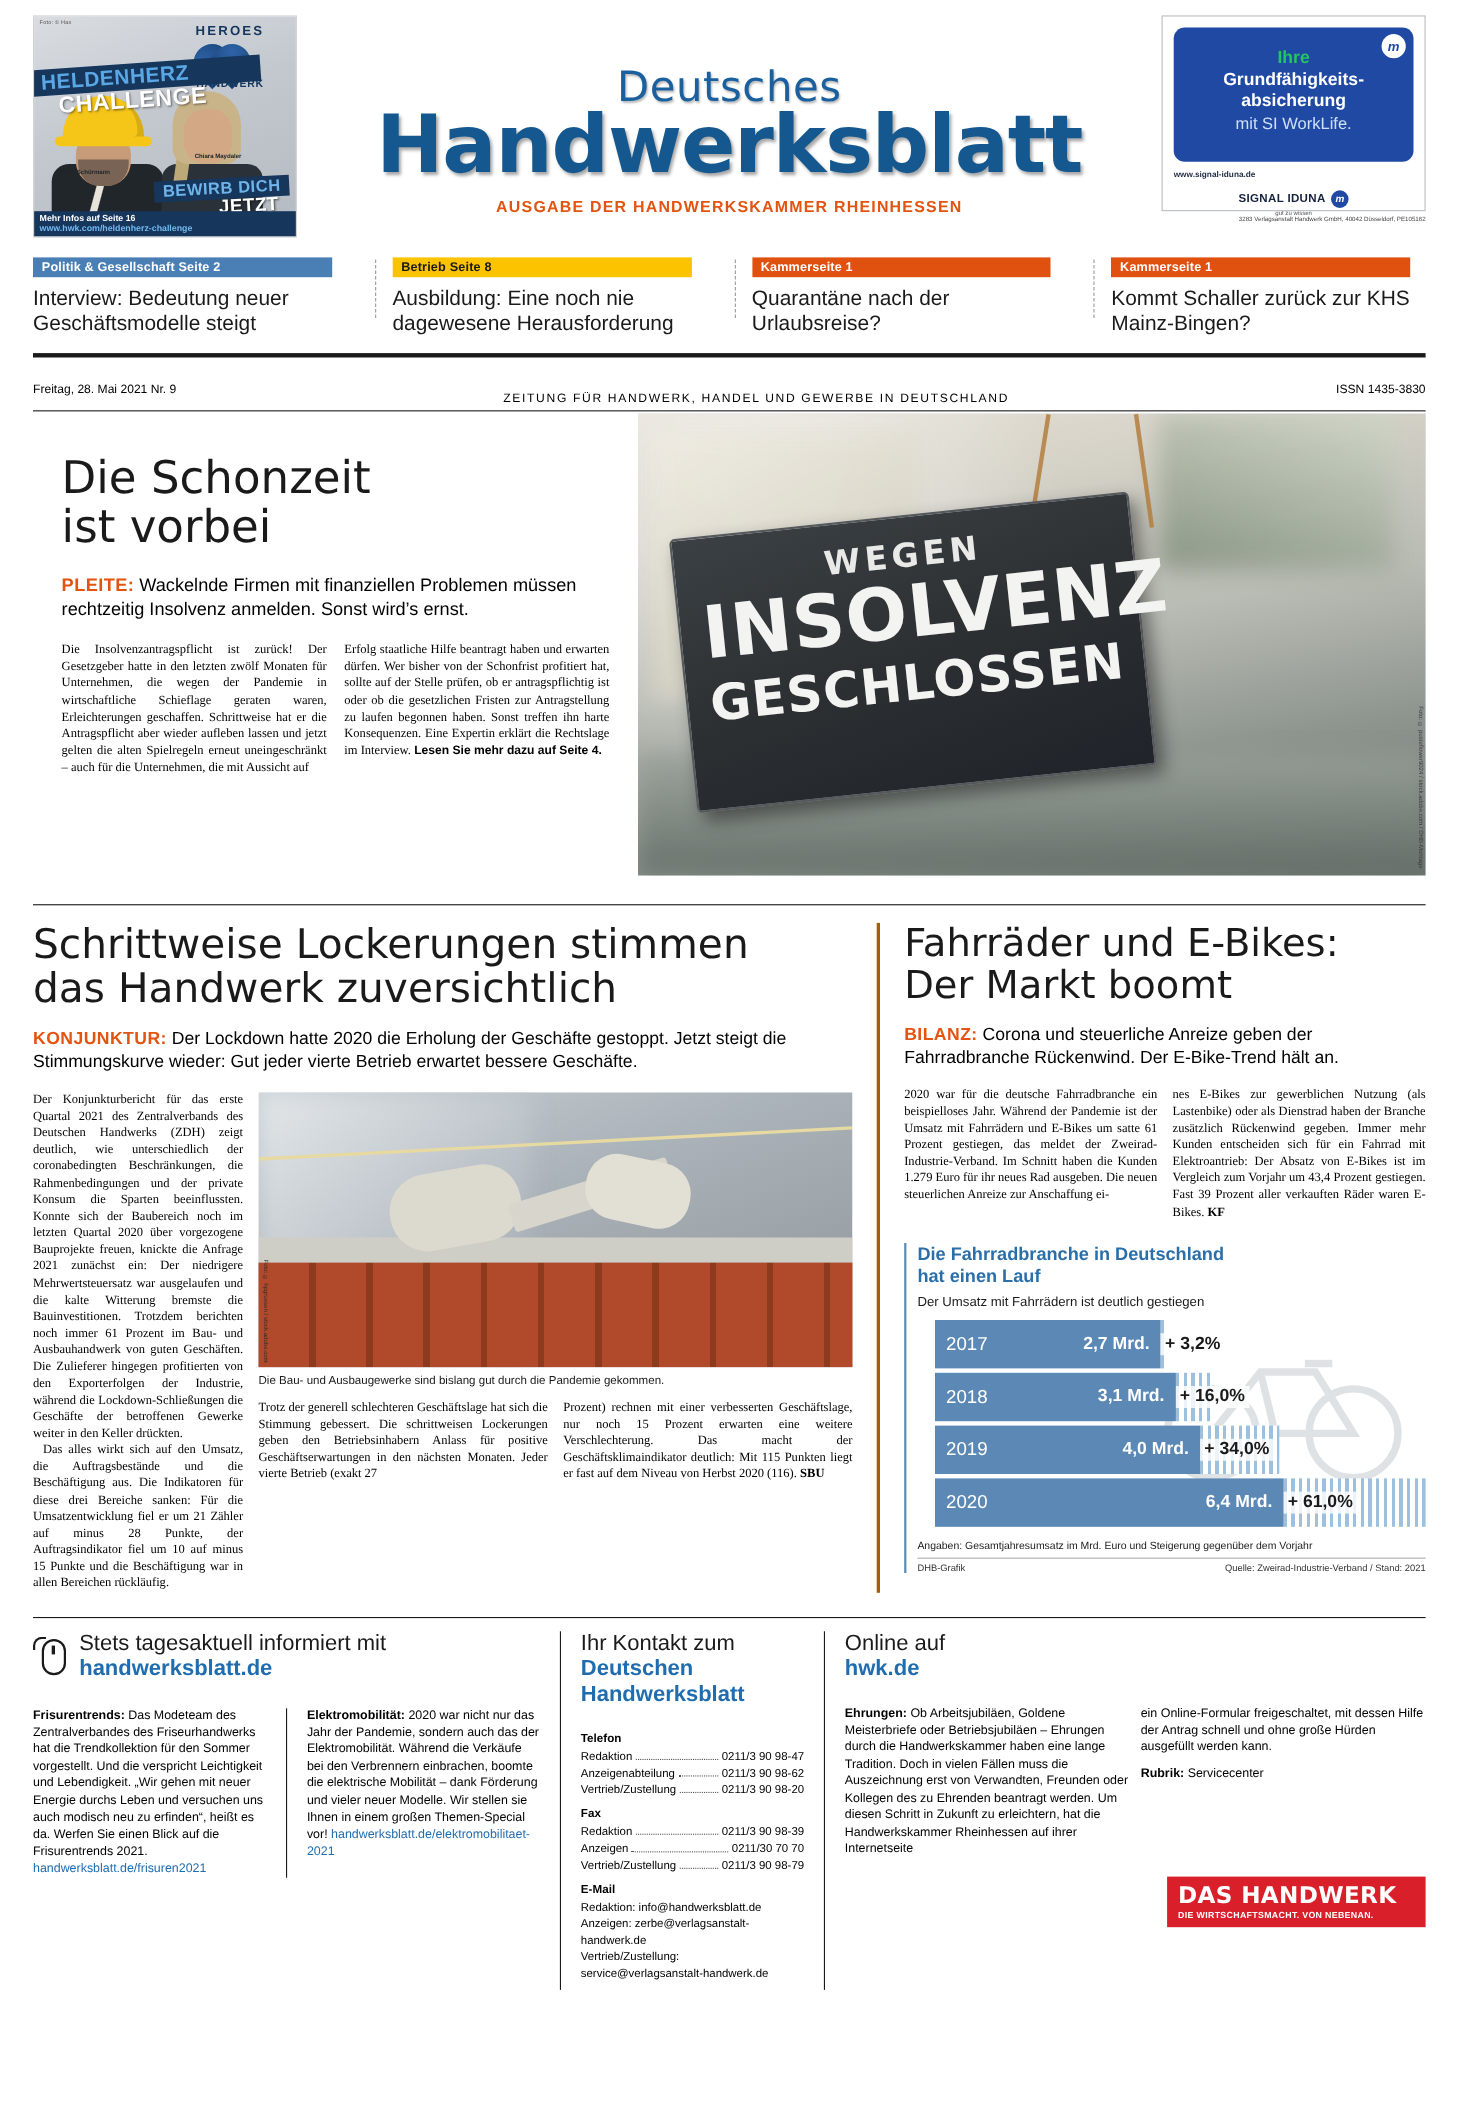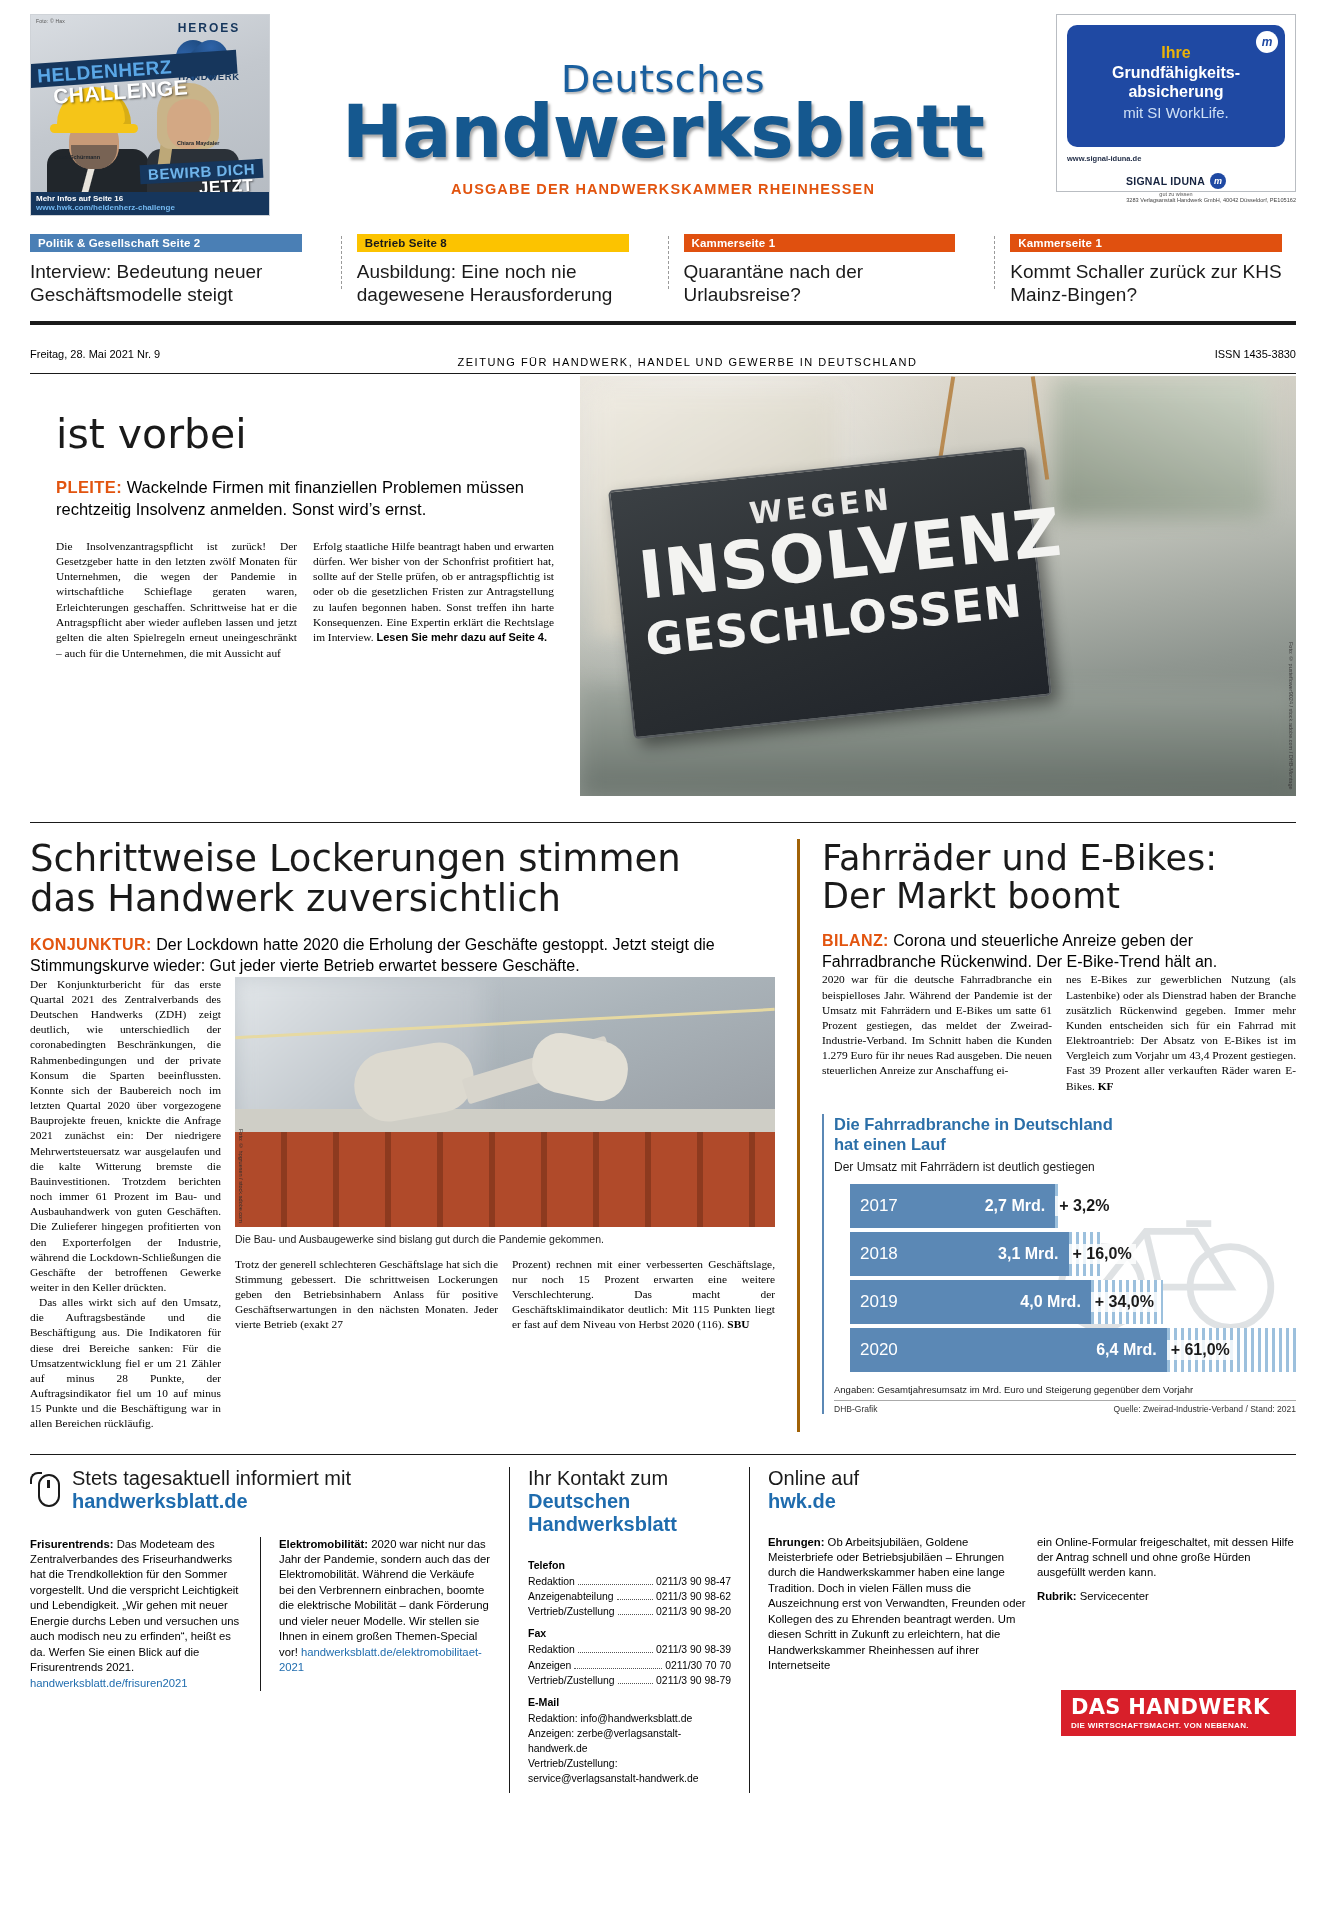--- a/index.html
+++ b/index.html
@@ -82,21 +82,21 @@
   }
   .mast-sub { font-size:14.5px; font-weight:bold; color:#e2540f; letter-spacing:1.1px; margin-top:10px; }
 
   
   .adbox { width:240px; position:relative; }
   .adbox-inner { border:1px solid #b9bdc2; background:#fff; padding:10px 10px 8px 10px; height:178px; position:relative;}
   .ad-blue { background:#1f49a3; border-radius:10px; padding:18px 10px 14px 10px; position:relative; height:122px;}
   .ad-logo-circle { position:absolute; top:6px; right:7px; width:22px; height:22px; border-radius:50%;
     background:#fff; display:flex; align-items:center; justify-content:center; }
   .ad-logo-circle span{ font-size:12px; font-weight:bold; color:#1f49a3; font-style:italic; line-height:1;}
-  .ad-l1 { font-size:16px; font-weight:bold; color:#eab308; text-align:center; line-height:1.22;}
+  .ad-l1 { font-size:16px; font-weight:bold; color:#22c55e; text-align:center; line-height:1.22;}
   .ad-l2 { font-size:16px; font-weight:bold; color:#fff; text-align:center; line-height:1.22;}
   .ad-l3 { font-size:15px; color:#cfe0f5; text-align:center; line-height:1.3; margin-top:1px;}
   .ad-url { font-size:7.5px; font-weight:bold; color:#1f2b45; margin-top:7px;}
   .ad-brandrow { display:flex; align-items:center; justify-content:center; gap:5px; margin-top:10px;}
   .ad-brand { font-size:10.5px; font-weight:bold; color:#16233f; letter-spacing:.3px;}
   .ad-mark { width:16px; height:16px; border-radius:50%; background:#1f49a3; color:#fff;
     display:flex; align-items:center; justify-content:center; font-size:9px; font-weight:bold; font-style:italic;}
   .ad-claim { font-size:5.5px; color:#555; text-align:center; margin-top:2px;}
   .ad-imprint { font-size:5.6px; color:#444; margin-top:5px; text-align:right; line-height:1.35;}
 
@@ -159,21 +159,21 @@
 
   
   .midrule { border-top:1px solid #1a1a1a; margin-top:26px; }
   .mid { display:flex; margin-top:16px; }
   .mid-left { width:770px; padding-right:22px; border-right:3px solid #a16207; }
   .mid-right { flex:1; padding-left:22px; }
   .mid-head { font-size:37px; line-height:1.1; font-weight:400; color:#1a1a1a; font-family:"DejaVu Sans", sans-serif;}
   .mid-head.small { font-size:35px; }
   .mid-sub { margin-top:14px; font-size:16px; line-height:1.34; }
   .mid-sub .kicker { color:#e2540f; font-weight:bold; letter-spacing:.4px; }
-  .mid-body { display:flex; gap:14px; margin-top:0; }
+  .mid-body { display:flex; gap:14px; margin-top:16px; }
   .col-narrow { width:192px; font-family:"Liberation Serif", serif; font-size:11.4px; line-height:1.33; text-align:justify;}
   .col-narrow p + p { text-indent:9px; }
   .bodycol { flex:1; font-family:"Liberation Serif", serif; font-size:11.4px; line-height:1.33; text-align:justify;}
 
   .mid-photo { width:540px; height:250px; position:relative; overflow:hidden; margin-left:0; }
   .mp-bg { position:absolute; inset:0;
     background: linear-gradient(160deg,#c9cfd4 0%, #aab3b9 40%, #8e9298 100%); }
   .mp-blur { position:absolute; left:0; top:0; width:46%; height:100%;
     background:linear-gradient(140deg,#e3e7ea,#9aa3ab); filter:blur(10px);}
   .mp-bricks { position:absolute; left:0; bottom:0; width:100%; height:38%;
@@ -345,20 +345,21 @@
 
   <div class="rule-thick"></div>
   <div class="dateline">
     <div>Freitag, 28. Mai 2021  Nr. 9</div>
     <div class="mid" style="display:block">ZEITUNG FÜR HANDWERK, HANDEL UND GEWERBE IN DEUTSCHLAND</div>
     <div>ISSN 1435-3830</div>
   </div>
 
   <div class="lead">
     <div class="lead-left">
+      <div class="lead-head">Die Schonzeit</div>
       <div class="lead-head">ist vorbei</div>
       <div class="lead-sub">
         <span class="kicker">PLEITE:</span><span> Wackelnde Firmen mit finanziellen Problemen müssen rechtzeitig Insolvenz anmelden. Sonst wird’s ernst.</span>
       </div>
       <div class="lead-cols">
         <div class="lead-col">Die Insolvenzantragspflicht ist zurück! Der Gesetzgeber hatte in den letzten zwölf Monaten für Unternehmen, die wegen der Pandemie in wirtschaftliche Schieflage geraten waren, Erleichterungen geschaffen. Schrittweise hat er die Antragspflicht aber wieder aufleben lassen und jetzt gelten die alten Spielregeln erneut uneingeschränkt – auch für die Unternehmen, die mit Aussicht auf</div>
         <div class="lead-col">
           <span>Erfolg staatliche Hilfe beantragt haben und erwarten dürfen. Wer bisher von der Schonfrist profitiert hat, sollte auf der Stelle prüfen, ob er antragspflichtig ist oder ob die gesetzlichen Fristen zur Antragstellung zu laufen begonnen haben. Sonst treffen ihn harte Konsequenzen. Eine Expertin erklärt die Rechtslage im Interview.</span>
           <b>Lesen Sie mehr dazu auf Seite 4.</b>
         </div>

